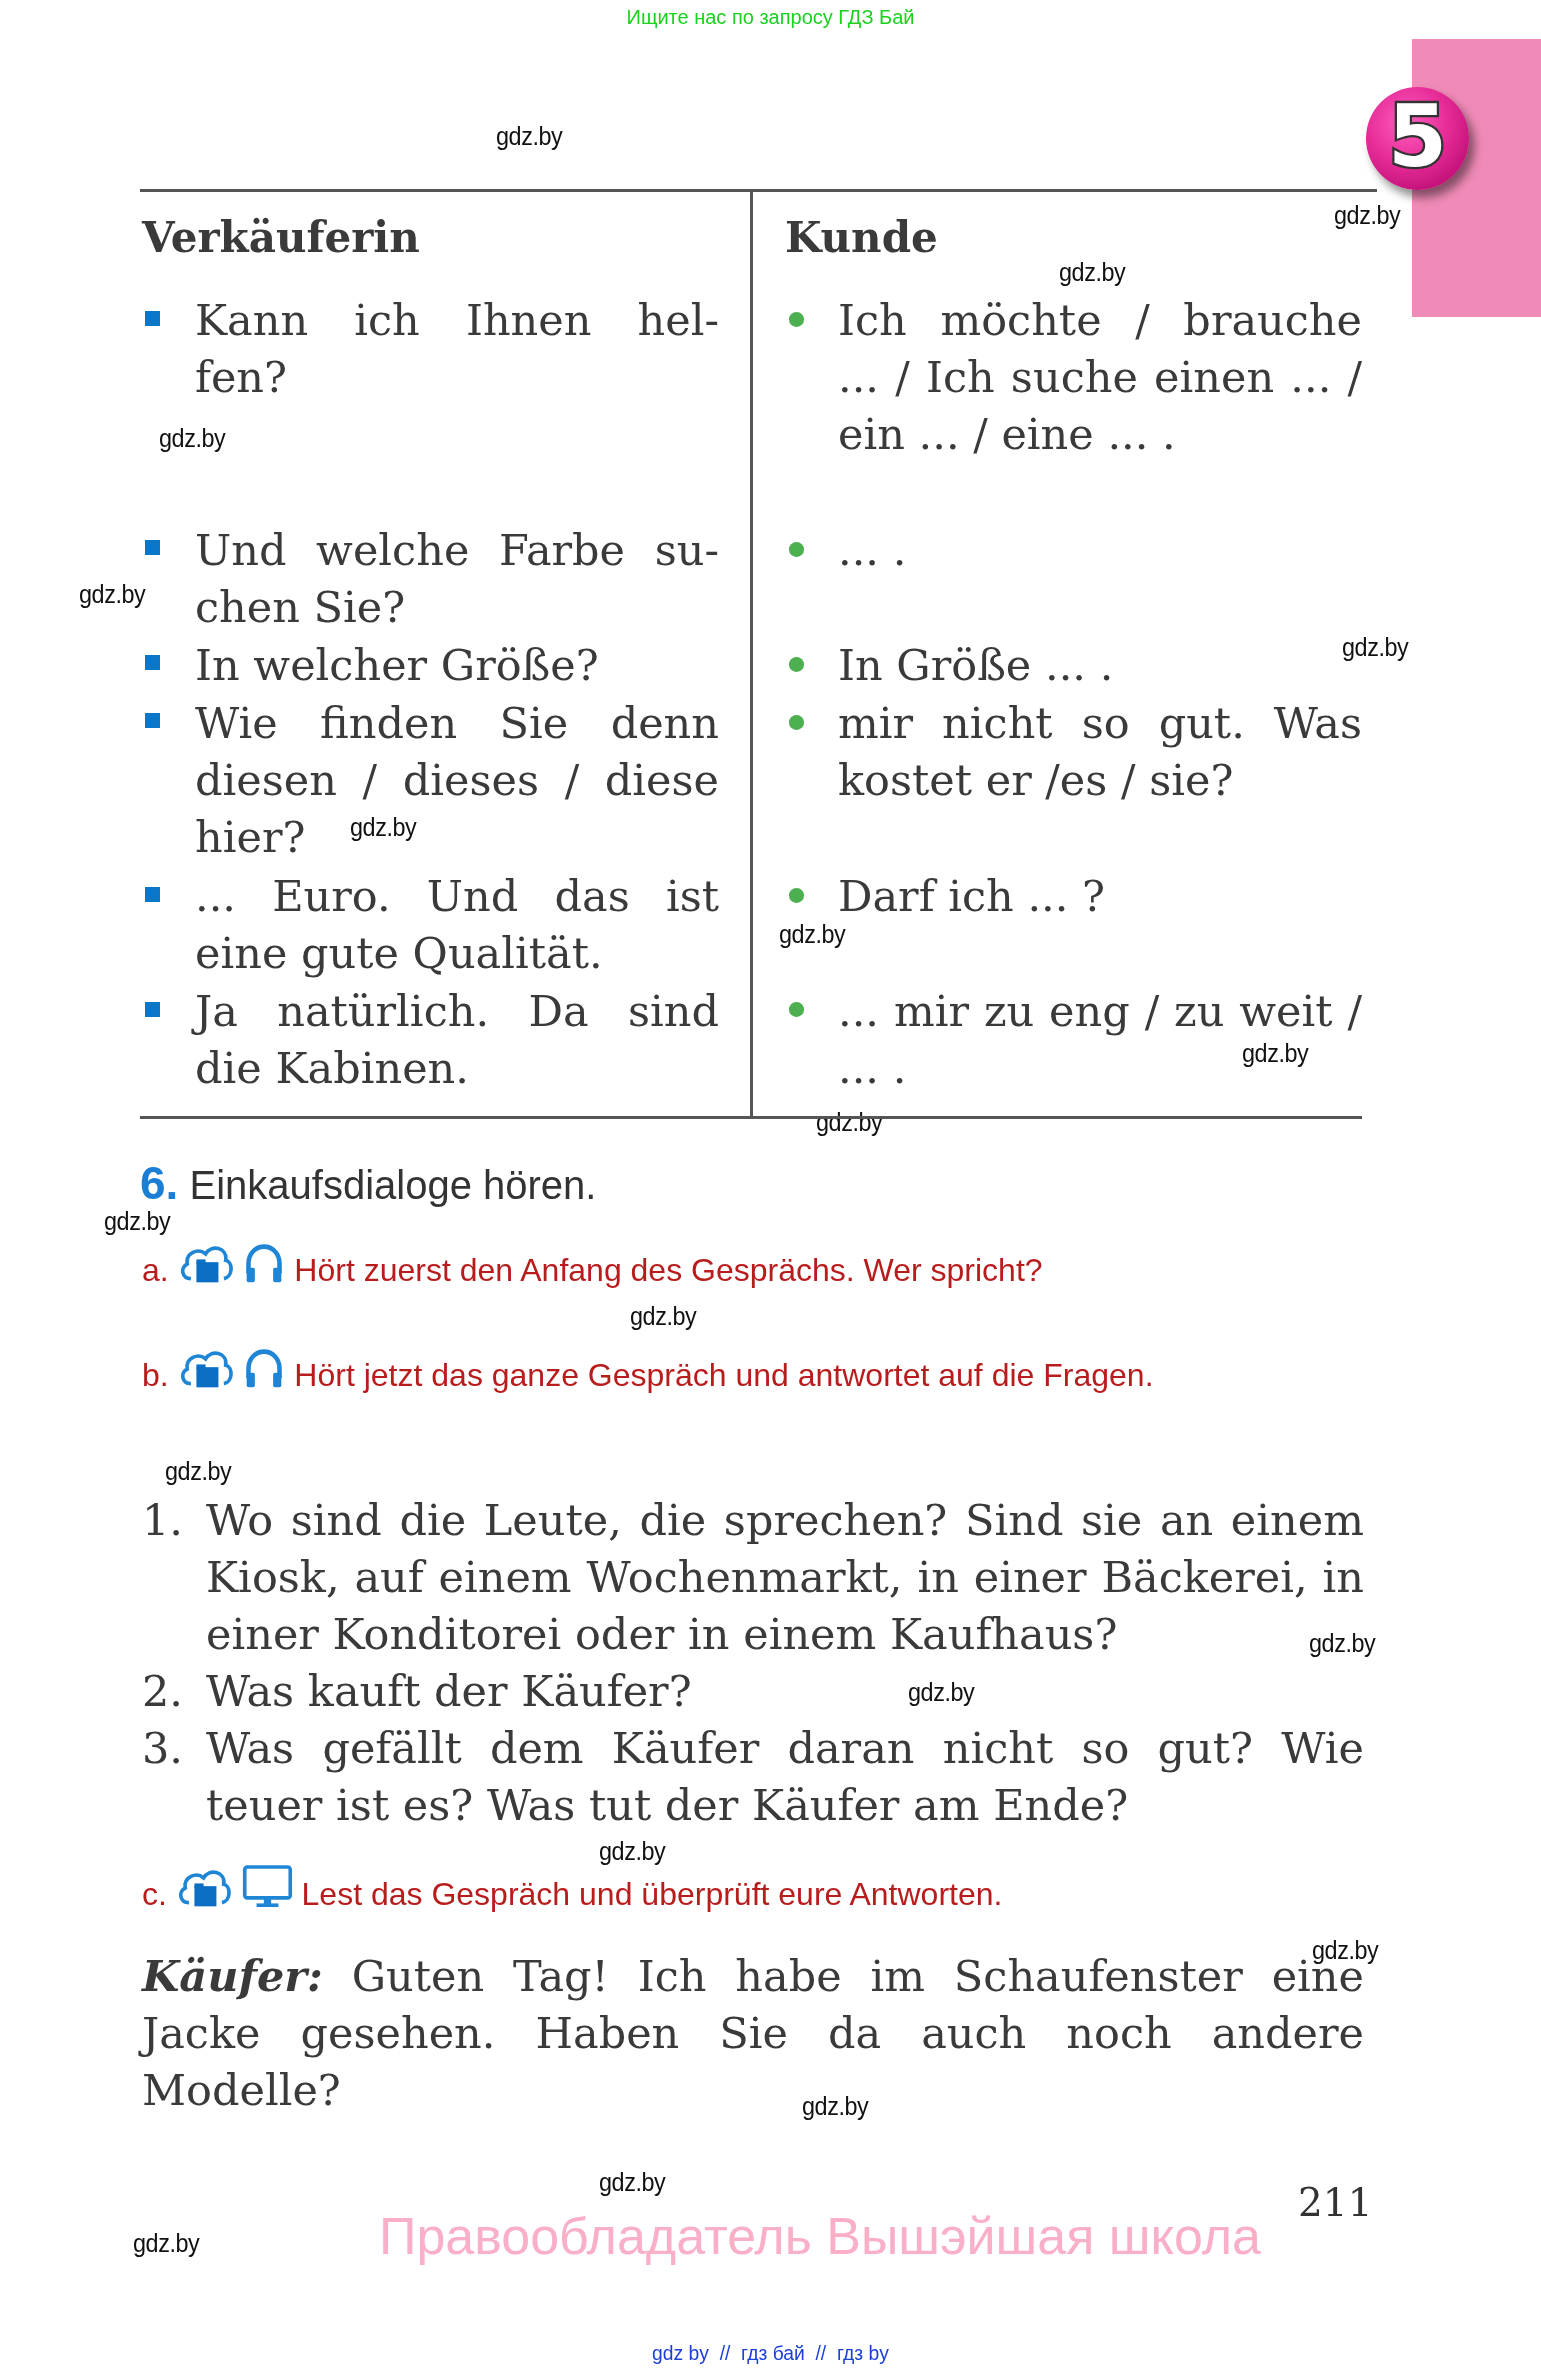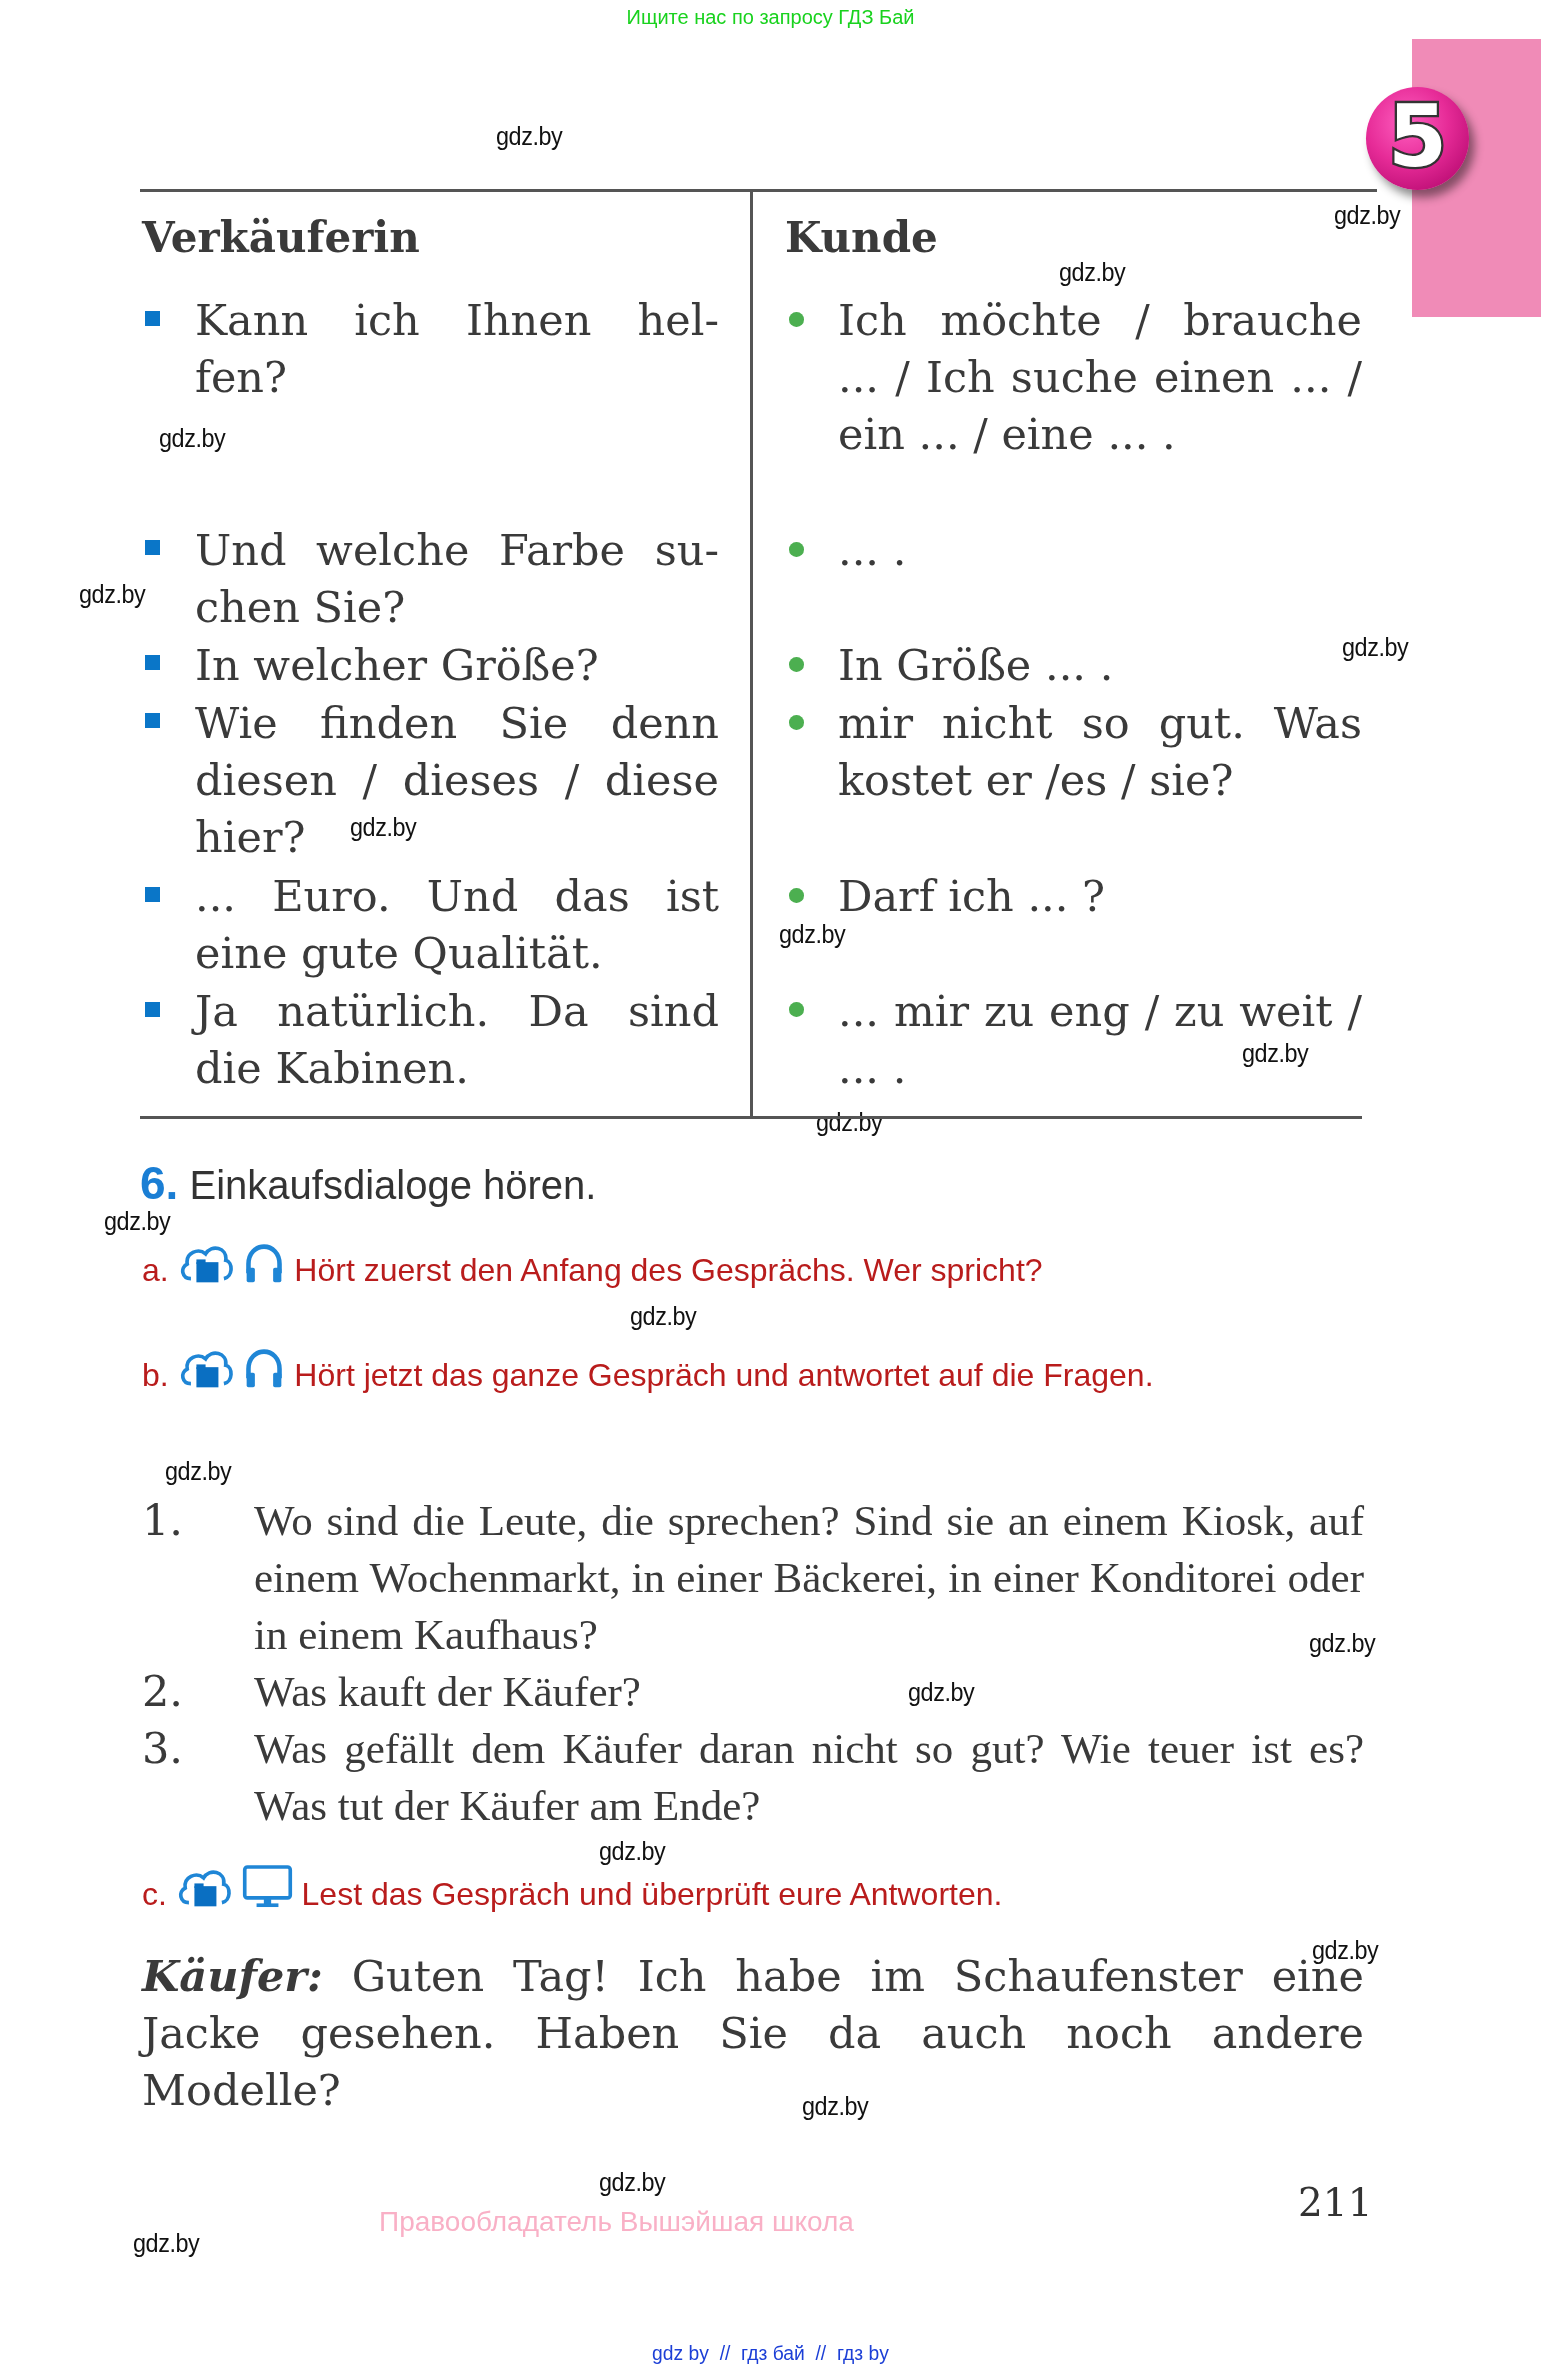--- a/index.html
+++ b/index.html
@@ -33,25 +33,25 @@
   .item { font-size: 43px; line-height: 57px; color: #3a3a3a; }
   .item .txt { display: block; text-align: justify; text-align-last: left; }
   .sq { width: 14.7px; height: 14.7px; background: #0a76c8; }
   .dot { width: 14.7px; height: 14.7px; background: #4caf50; border-radius: 50%; }
   .task-title { font-family: "Liberation Sans", sans-serif; font-size: 40px; color: #333333; }
   .task-num { color: #1a7ed4; font-weight: bold; font-size: 46px; }
   .sub { font-family: "Liberation Sans", sans-serif; font-size: 32px; color: #b91c1c; line-height: 53px; }
   .icon-svg { display: inline-block; vertical-align: -5.5px; }
   .q { font-size: 43px; line-height: 57px; color: #3a3a3a; }
   .q .num { position: absolute; left: 0; }
-  .q .qt { display: block; margin-left: 112px; font-family: Liberation Serif, serif; }
+  .q .qt { display: block; margin-left: 64px; }
   .dialog { font-size: 43px; line-height: 57px; color: #3a3a3a; text-align: justify; text-align-last: left; }
   .speaker { font-weight: bold; font-style: italic; }
   .page-no { font-size: 39px; color: #333333; }
-  .copyright { font-family: "Liberation Sans", sans-serif; font-size: 28px; color: #f9b0c6; }
+  .copyright { font-family: "Liberation Sans", sans-serif; font-size: 52px; color: #f9b0c6; }
   .footer-links { left: 0; width: 1541px; top: 2343px; text-align: center;
     font-family: "Liberation Sans", sans-serif; font-size: 19.3px; color: #1c3fd6; }
 </style>
 </head>
 <body>
 
 <div class="abs top-banner">Ищите нас по запросу ГДЗ Бай</div>
 
 <div class="abs pink-tab"></div>
 <div class="abs unit-badge">

